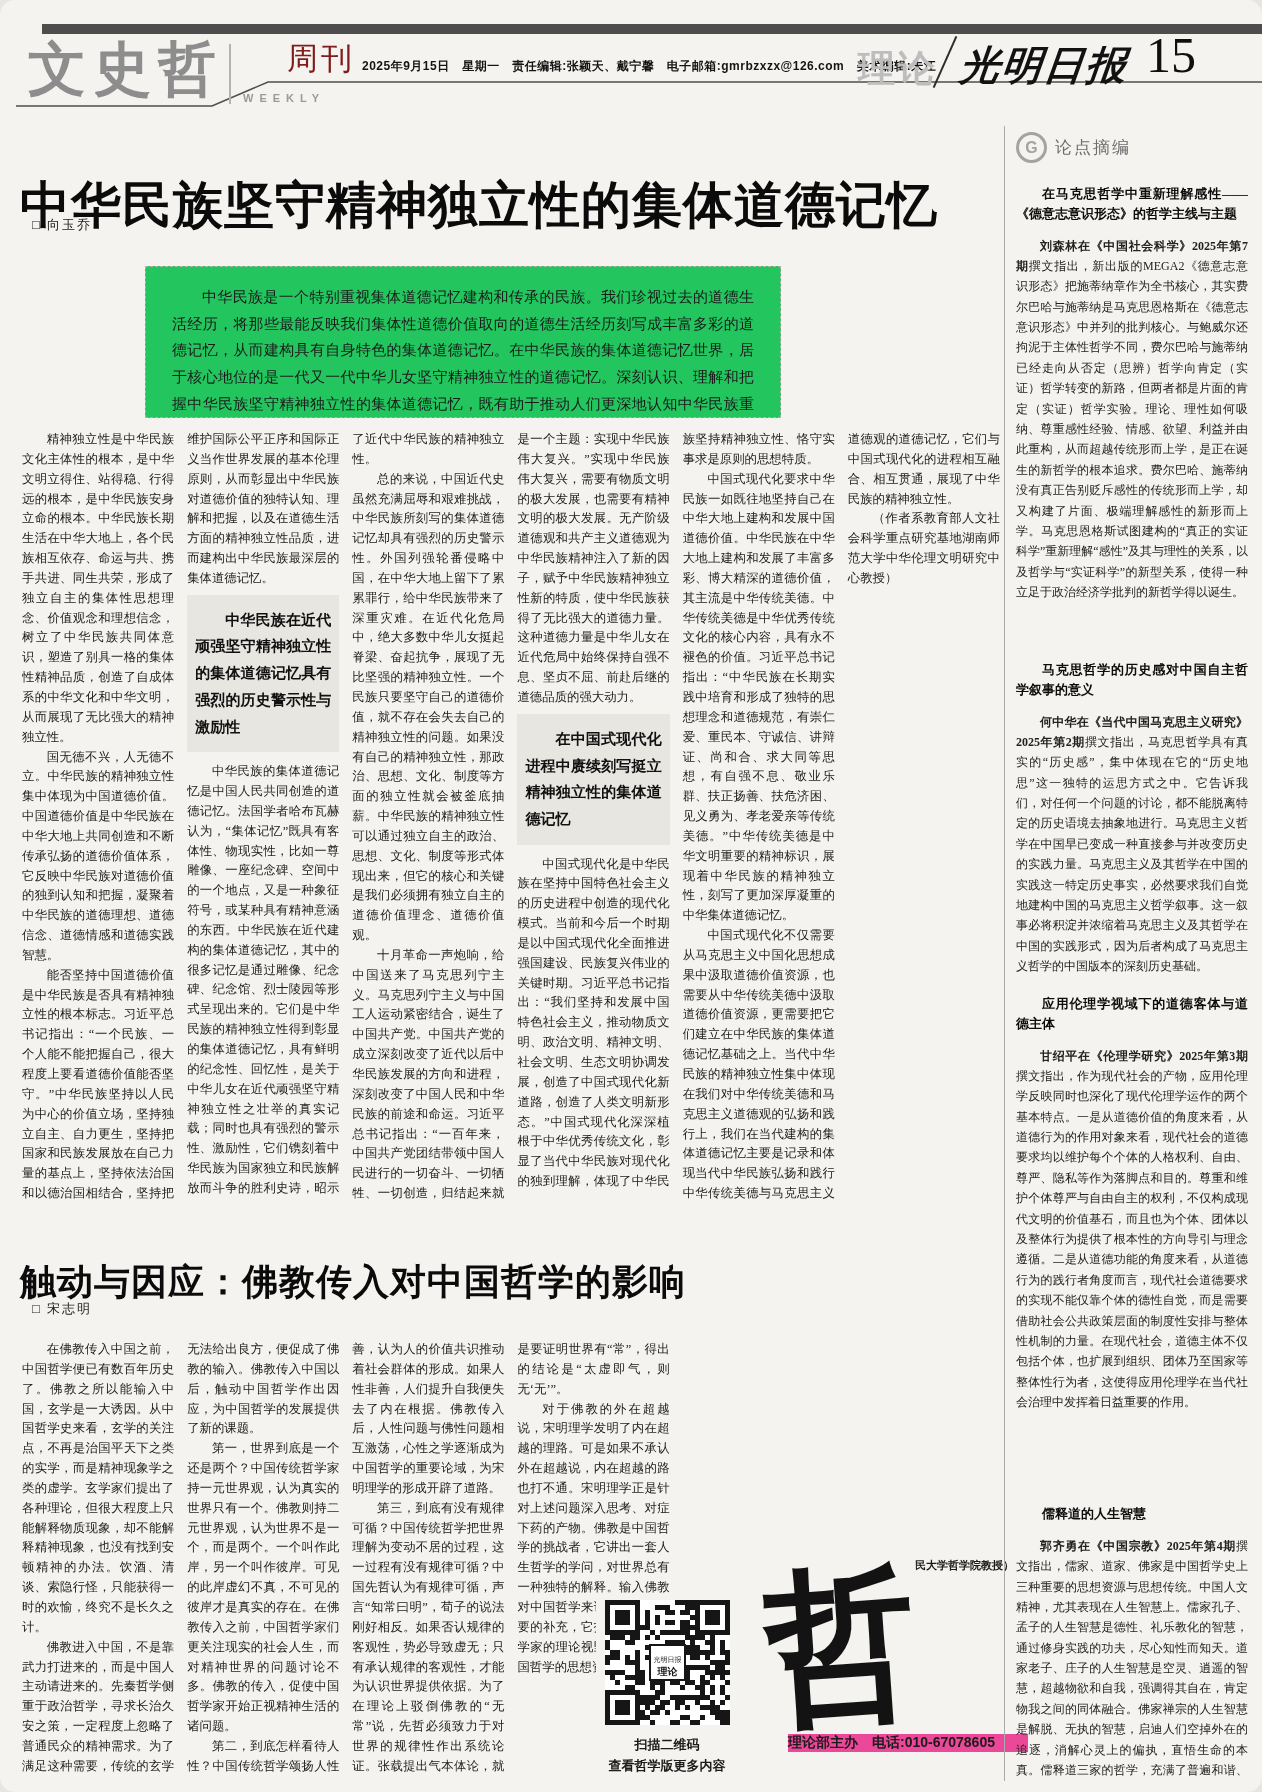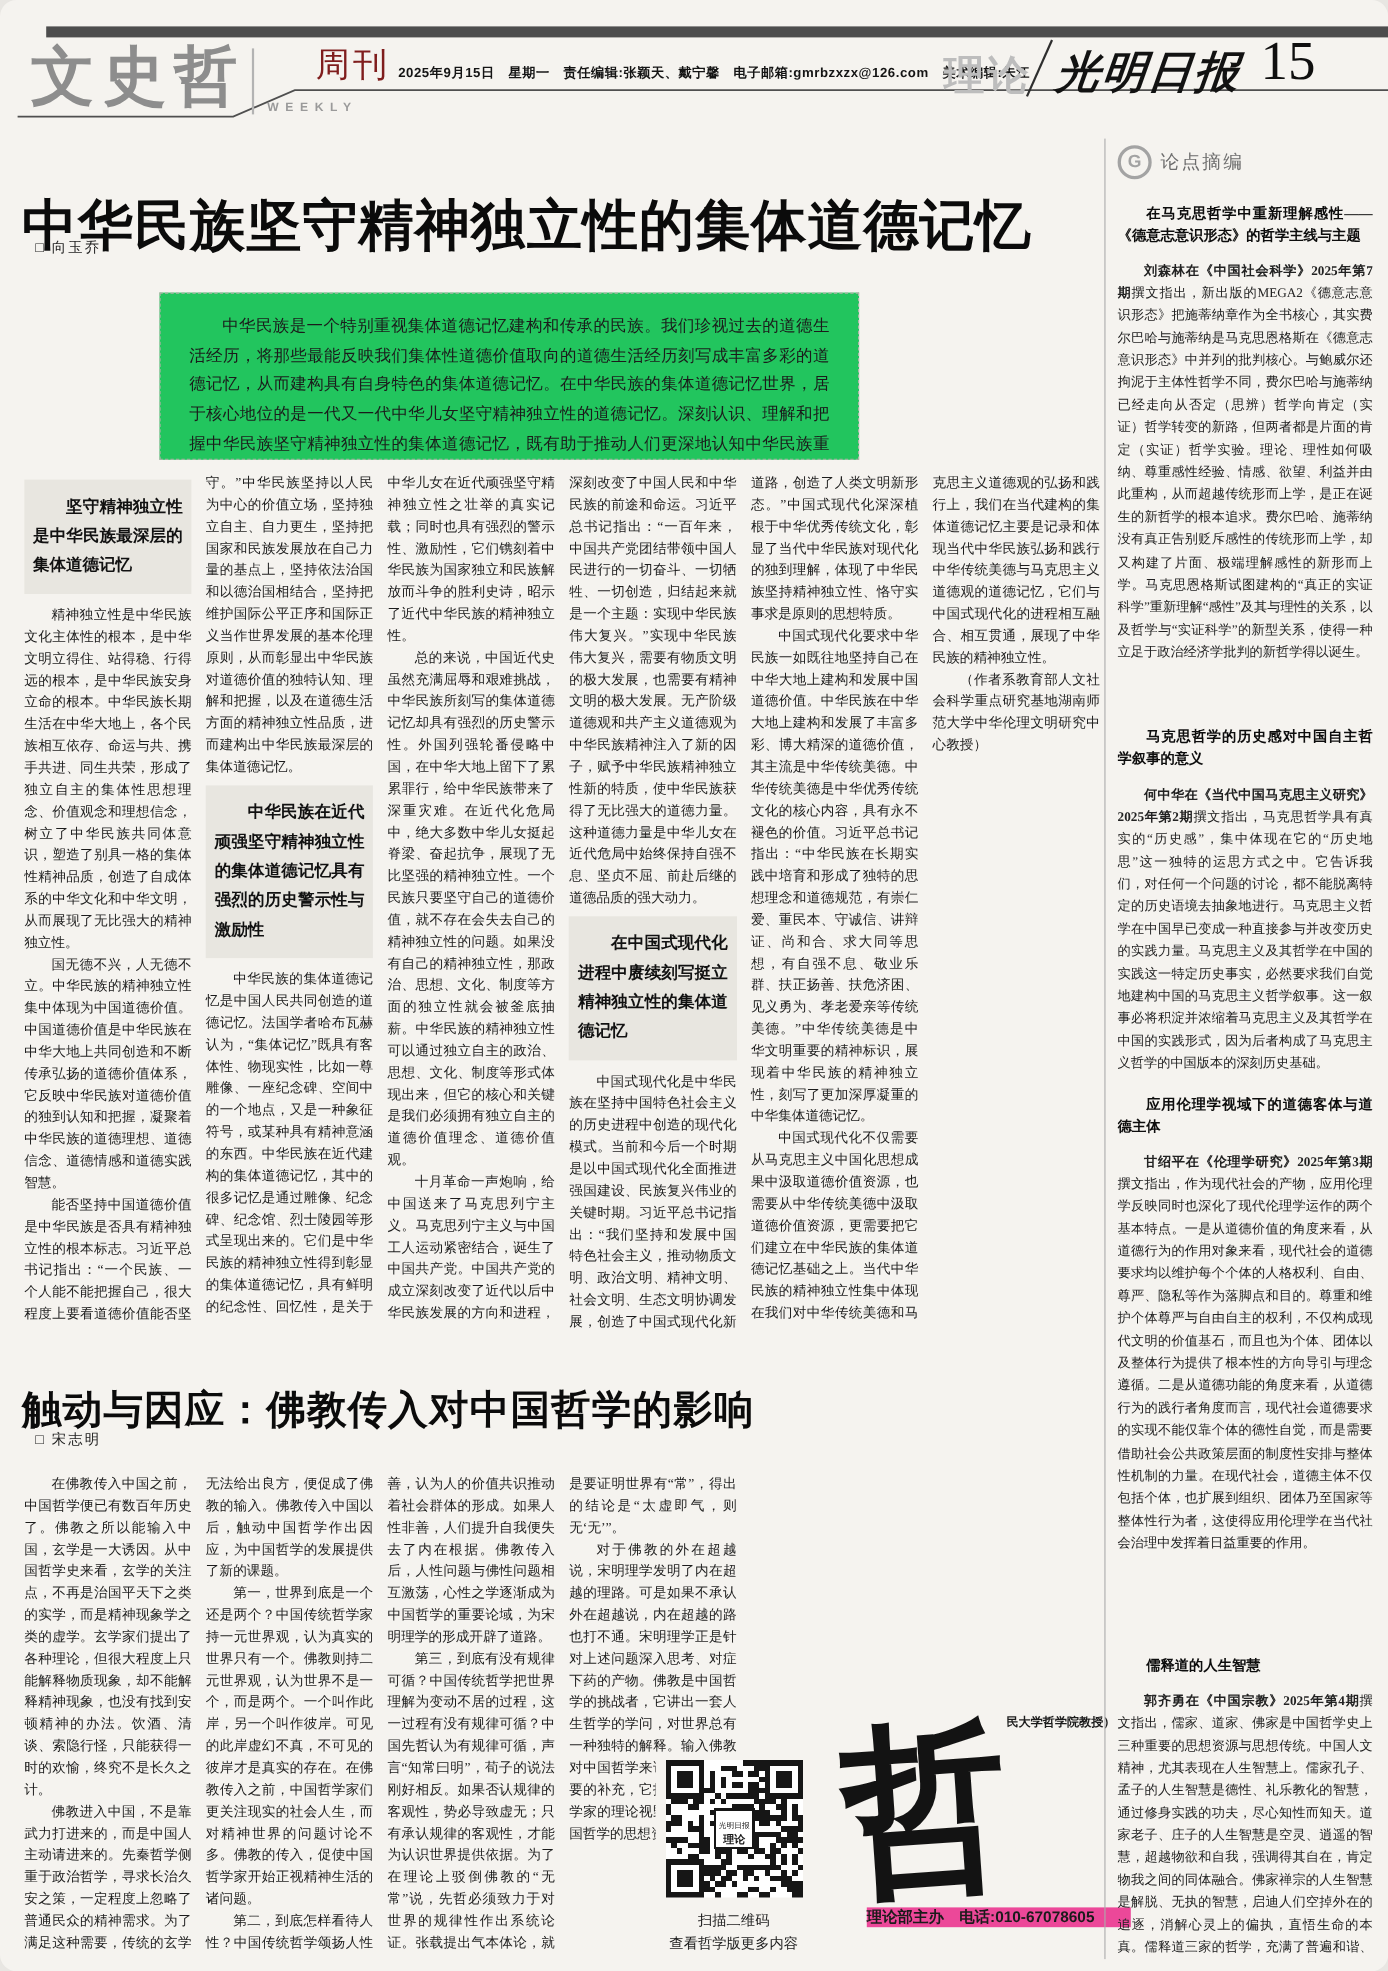--- a/index.html
+++ b/index.html
@@ -39,21 +39,21 @@
                  break-inside:avoid;color:#111;}
   .blk.t-credit{font-weight:400;}
   
   .headline2{position:absolute;left:20px;top:1228px;font-size:36px;font-weight:900;color:#0b0b0b;
              letter-spacing:1px;white-space:nowrap;}
   .byline2{left:32px;top:1300px;}
   .credit2{position:absolute;left:838px;top:1558px;width:175px;font-size:11px;font-weight:700;
            background:#f5f3ef;white-space:nowrap;}
   
   .qr-block{position:absolute;left:596px;top:1598px;width:138px;text-align:center;background:#f5f3ef;padding:2px;}
-  .qr-caption{font-size:13px;font-weight:400;font-family:"Liberation Sans",sans-serif;line-height:1.6;margin-top:6px;}
+  .qr-caption{font-size:13px;font-weight:700;font-family:"Liberation Sans",sans-serif;line-height:1.6;margin-top:6px;}
   .zhe-stamp{position:absolute;left:762px;top:1566px;width:160px;height:190px;font-size:150px;line-height:1.1;
              font-weight:900;color:#131313;transform:rotate(-4deg) scaleY(1.08);background:#f5f3ef;text-align:center;}
   .footer-line{position:absolute;left:788px;top:1734px;width:240px;font-size:14px;font-weight:700;
                font-family:Liberation Sans, sans-serif;background:#ec4899;}
   
   .divider-v{position:absolute;left:1004px;top:126px;width:1px;height:1655px;background:#ababab;}
   .sidebar{position:absolute;left:1016px;top:132px;width:232px;height:1650px;}
   .sb-head{display:flex;align-items:center;gap:8px;}
   .g-logo{width:25px;height:25px;border:3px solid #a3a3a3;border-radius:50%;color:#a3a3a3;font-weight:700;
           font-size:16px;display:flex;align-items:center;justify-content:center;
@@ -94,21 +94,20 @@
   <div class="page-num">15</div>
 
   <h1 class="headline1">中华民族坚守精神独立性的集体道德记忆</h1>
   <div class="byline byline1">
     <span>□</span>
     <span>向玉乔</span>
   </div>
   <div class="abstract">中华民族是一个特别重视集体道德记忆建构和传承的民族。我们珍视过去的道德生活经历，将那些最能反映我们集体性道德价值取向的道德生活经历刻写成丰富多彩的道德记忆，从而建构具有自身特色的集体道德记忆。在中华民族的集体道德记忆世界，居于核心地位的是一代又一代中华儿女坚守精神独立性的道德记忆。深刻认识、理解和把握中华民族坚守精神独立性的集体道德记忆，既有助于推动人们更深地认知中华民族重视建构和传承集体道德记忆的优良传统，也有助于推动人们更好地理解中华民族精神独立性的内涵要义和重要价值。</div>
   <div class="body-cols" id="main-body">
 
-  <div class="blk t-subhead">坚守精神独立性是中华民族最深层的集体道德记忆</div>
       <div class="blk t-para">精神独立性是中华民族文化主体性的根本，是中华文明立得住、站得稳、行得远的根本，是中华民族安身立命的根本。中华民族长期生活在中华大地上，各个民族相互依存、命运与共、携手共进、同生共荣，形成了独立自主的集体性思想理念、价值观念和理想信念，树立了中华民族共同体意识，塑造了别具一格的集体性精神品质，创造了自成体系的中华文化和中华文明，从而展现了无比强大的精神独立性。</div>
       <div class="blk t-para">国无德不兴，人无德不立。中华民族的精神独立性集中体现为中国道德价值。中国道德价值是中华民族在中华大地上共同创造和不断传承弘扬的道德价值体系，它反映中华民族对道德价值的独到认知和把握，凝聚着中华民族的道德理想、道德信念、道德情感和道德实践智慧。</div>
       <div class="blk t-para">能否坚持中国道德价值是中华民族是否具有精神独立性的根本标志。习近平总书记指出：“一个民族、一个人能不能把握自己，很大程度上要看道德价值能否坚守。”中华民族坚持以人民为中心的价值立场，坚持独立自主、自力更生，坚持把国家和民族发展放在自己力量的基点上，坚持依法治国和以德治国相结合，坚持把维护国际公平正序和国际正义当作世界发展的基本伦理原则，从而彰显出中华民族对道德价值的独特认知、理解和把握，以及在道德生活方面的精神独立性品质，进而建构出中华民族最深层的集体道德记忆。</div>
       <div class="blk t-subhead">中华民族在近代顽强坚守精神独立性的集体道德记忆具有强烈的历史警示性与激励性</div>
       <div class="blk t-para">中华民族的集体道德记忆是中国人民共同创造的道德记忆。法国学者哈布瓦赫认为，“集体记忆”既具有客体性、物现实性，比如一尊雕像、一座纪念碑、空间中的一个地点，又是一种象征符号，或某种具有精神意涵的东西。中华民族在近代建构的集体道德记忆，其中的很多记忆是通过雕像、纪念碑、纪念馆、烈士陵园等形式呈现出来的。它们是中华民族的精神独立性得到彰显的集体道德记忆，具有鲜明的纪念性、回忆性，是关于中华儿女在近代顽强坚守精神独立性之壮举的真实记载；同时也具有强烈的警示性、激励性，它们镌刻着中华民族为国家独立和民族解放而斗争的胜利史诗，昭示了近代中华民族的精神独立性。</div>
       <div class="blk t-para">总的来说，中国近代史虽然充满屈辱和艰难挑战，中华民族所刻写的集体道德记忆却具有强烈的历史警示性。外国列强轮番侵略中国，在中华大地上留下了累累罪行，给中华民族带来了深重灾难。在近代化危局中，绝大多数中华儿女挺起脊梁、奋起抗争，展现了无比坚强的精神独立性。一个民族只要坚守自己的道德价值，就不存在会失去自己的精神独立性的问题。如果没有自己的精神独立性，那政治、思想、文化、制度等方面的独立性就会被釜底抽薪。中华民族的精神独立性可以通过独立自主的政治、思想、文化、制度等形式体现出来，但它的核心和关键是我们必须拥有独立自主的道德价值理念、道德价值观。</div>
       <div class="blk t-para">十月革命一声炮响，给中国送来了马克思列宁主义。马克思列宁主义与中国工人运动紧密结合，诞生了中国共产党。中国共产党的成立深刻改变了近代以后中华民族发展的方向和进程，深刻改变了中国人民和中华民族的前途和命运。习近平总书记指出：“一百年来，中国共产党团结带领中国人民进行的一切奋斗、一切牺牲、一切创造，归结起来就是一个主题：实现中华民族伟大复兴。”实现中华民族伟大复兴，需要有物质文明的极大发展，也需要有精神文明的极大发展。无产阶级道德观和共产主义道德观为中华民族精神注入了新的因子，赋予中华民族精神独立性新的特质，使中华民族获得了无比强大的道德力量。这种道德力量是中华儿女在近代危局中始终保持自强不息、坚贞不屈、前赴后继的道德品质的强大动力。</div>
       <div class="blk t-subhead">在中国式现代化进程中赓续刻写挺立精神独立性的集体道德记忆</div>
       <div class="blk t-para">中国式现代化是中华民族在坚持中国特色社会主义的历史进程中创造的现代化模式。当前和今后一个时期是以中国式现代化全面推进强国建设、民族复兴伟业的关键时期。习近平总书记指出：“我们坚持和发展中国特色社会主义，推动物质文明、政治文明、精神文明、社会文明、生态文明协调发展，创造了中国式现代化新道路，创造了人类文明新形态。”中国式现代化深深植根于中华优秀传统文化，彰显了当代中华民族对现代化的独到理解，体现了中华民族坚持精神独立性、恪守实事求是原则的思想特质。</div>
       <div class="blk t-para">中国式现代化要求中华民族一如既往地坚持自己在中华大地上建构和发展中国道德价值。中华民族在中华大地上建构和发展了丰富多彩、博大精深的道德价值，其主流是中华传统美德。中华传统美德是中华优秀传统文化的核心内容，具有永不褪色的价值。习近平总书记指出：“中华民族在长期实践中培育和形成了独特的思想理念和道德规范，有崇仁爱、重民本、守诚信、讲辩证、尚和合、求大同等思想，有自强不息、敬业乐群、扶正扬善、扶危济困、见义勇为、孝老爱亲等传统美德。”中华传统美德是中华文明重要的精神标识，展现着中华民族的精神独立性，刻写了更加深厚凝重的中华集体道德记忆。</div>

